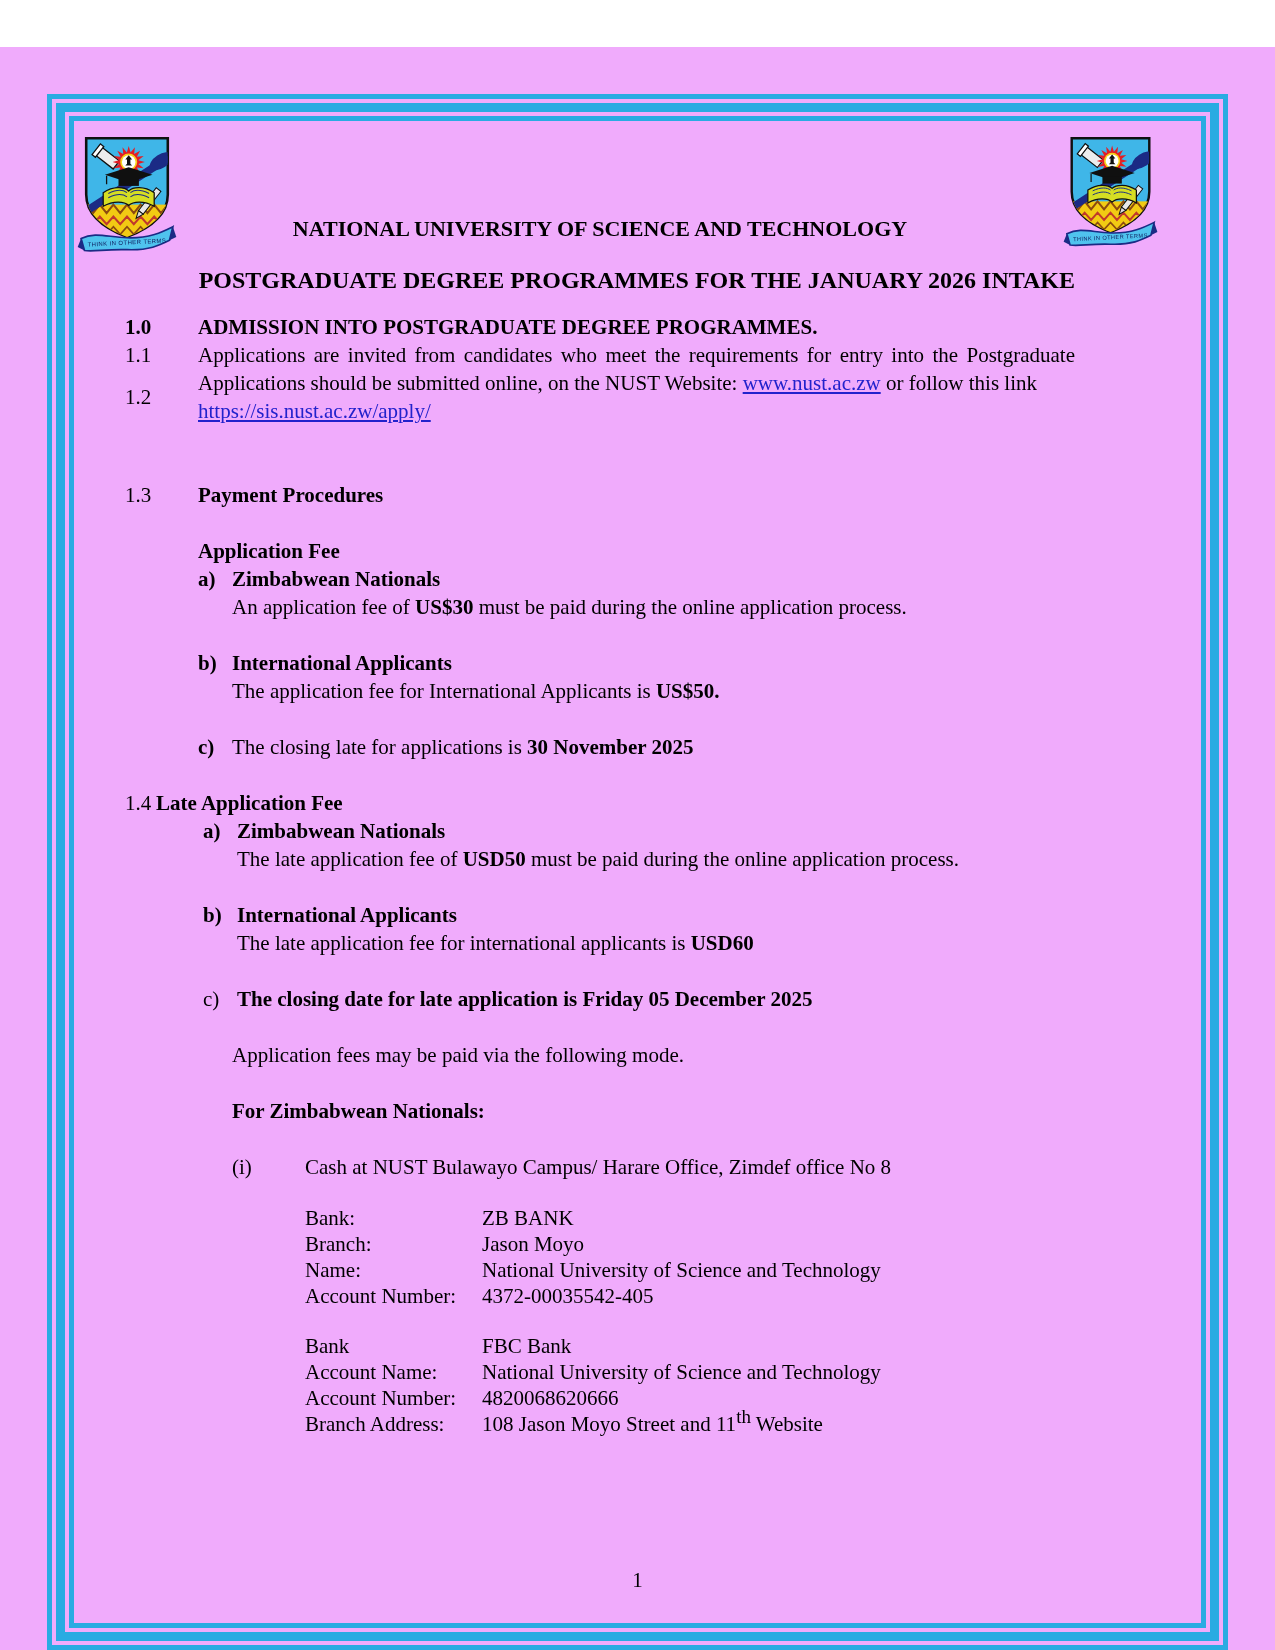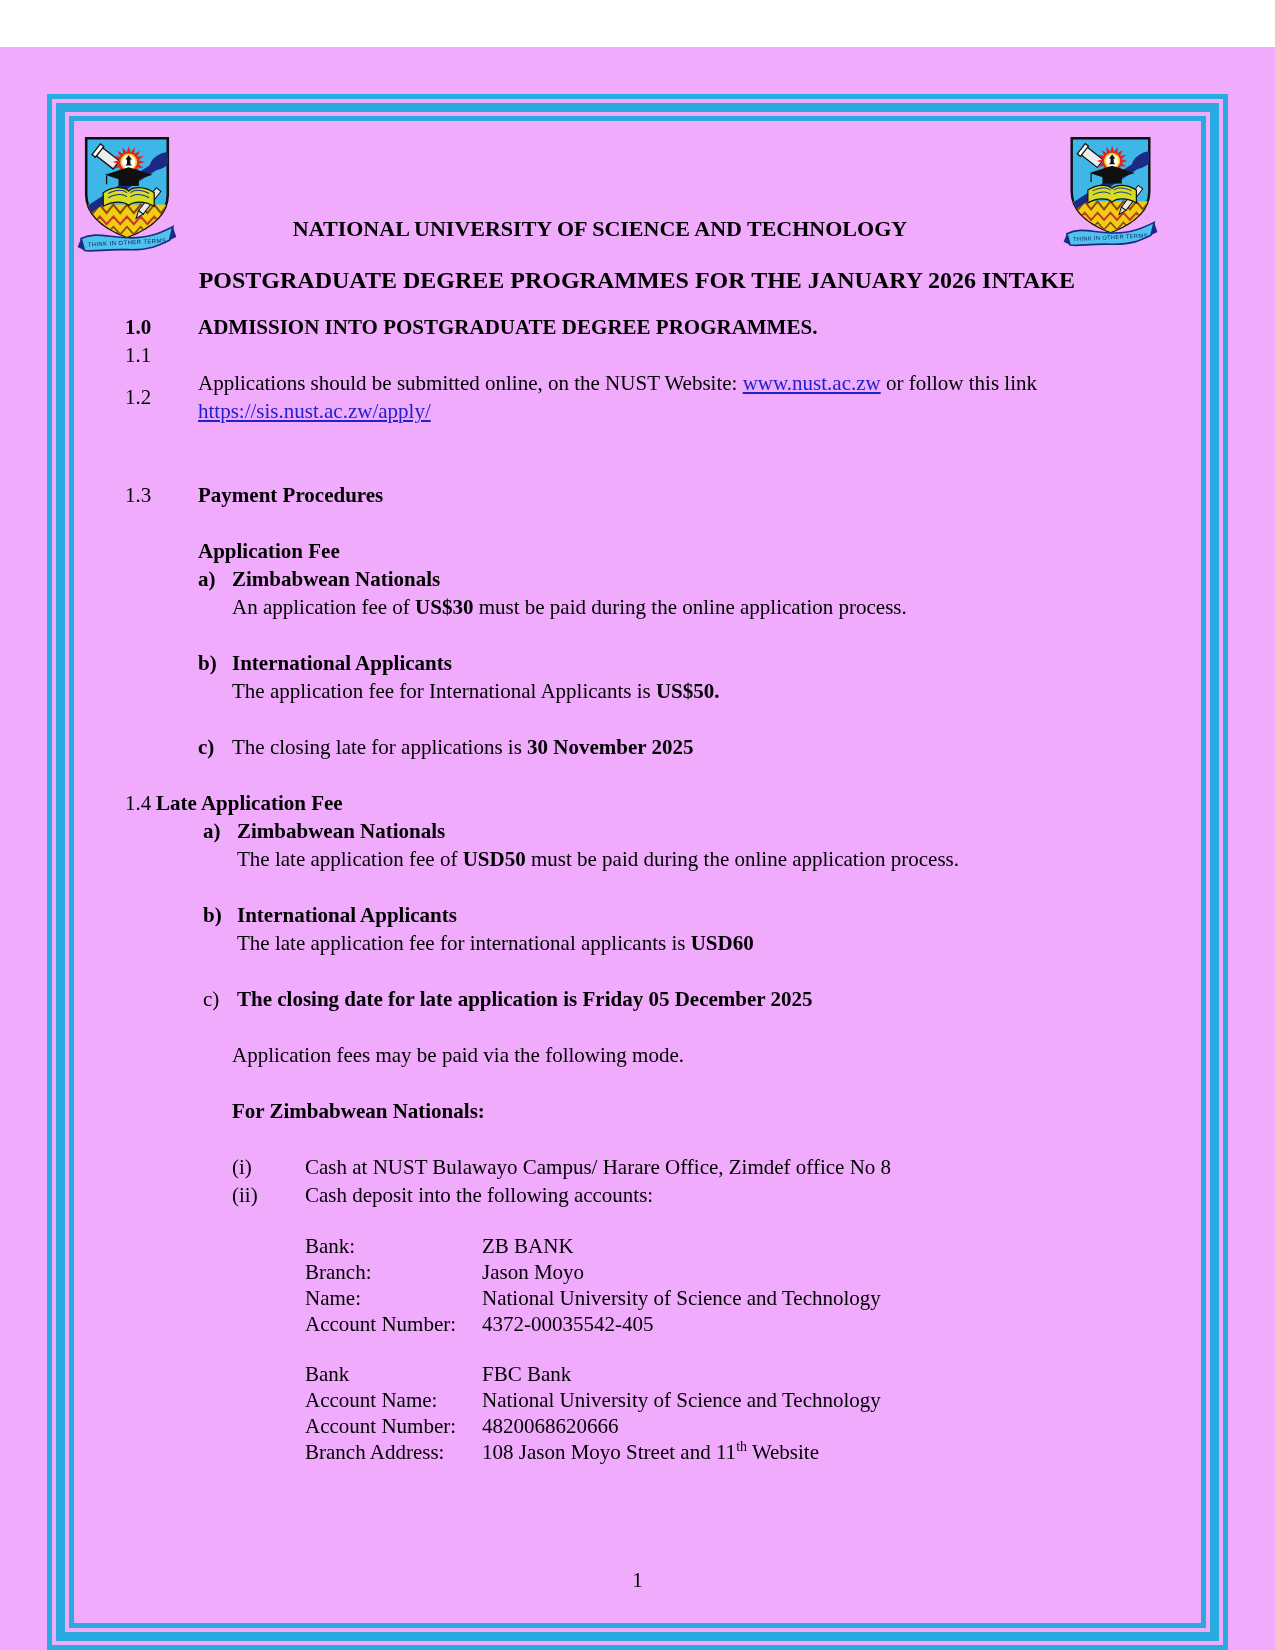--- a/index.html
+++ b/index.html
@@ -32,21 +32,21 @@
   .li .txt{flex:1;min-width:0;}
   .sub14{margin-left:78px;}
   .s14head{display:flex;}
   .s14head .num14{flex:0 0 31px;}
   .methods{margin-left:107px;}
   .mrow{display:flex;}
   .mrow .mlbl{flex:0 0 73px;}
   .bank{margin-left:180px;line-height:26px;}
   .brow{display:flex;}
   .brow .blbl{flex:0 0 177px;}
-  sup{font-size:14px;line-height:0;}
+  sup{font-size:19px;line-height:0;}
   .pageno{position:absolute;left:0;top:1521px;width:100%;text-align:center;font-size:21px;}
 </style>
 </head>
 <body>
 
 <div class="page">
 
   <div class="frame-outer">
     <div class="frame-mid">
         <div class="frame-inner"></div>
@@ -106,20 +106,21 @@
     <div class="subtitle">POSTGRADUATE DEGREE PROGRAMMES FOR THE JANUARY 2026 INTAKE</div>
 
     <div class="row">
       <span class="num b">1.0</span>
       <span class="bd b">ADMISSION INTO POSTGRADUATE DEGREE PROGRAMMES.</span>
     </div>
 
     <div class="row">
       <span class="num">1.1</span>
       <span class="bd">
+        <span style="display:block" class="just">Applications are invited from candidates who meet the requirements for entry into the Postgraduate</span>
       </span>
     </div>
 
     <div class="row">
       <span class="num">1.2</span>
       <span class="bd">
         <span class="jp" style="display:block">
           <span>Applications should be submitted online,  on the NUST Website: </span><a class="lnk">www.nust.ac.zw</a><span> or follow this link</span>
         </span>
         <a class="lnk" style="display:inline-block">https://sis.nust.ac.zw/apply/</a>
@@ -205,24 +206,20 @@
 
     <div class="methods b">For Zimbabwean Nationals:</div>
 
     <div class="gap"></div>
 
     <div class="methods">
       <div class="mrow">
         <span class="mlbl">(i)</span>
         <span>Cash at NUST Bulawayo Campus/ Harare Office, Zimdef office No 8</span>
       </div>
-      <div class="mrow">
-        <span class="mlbl">(ii)</span>
-        <span>Cash deposit into the following accounts:</span>
-      </div>
     </div>
 
     <div class="gap24"></div>
 
     <div class="bank">
       <div class="brow">
         <span class="blbl">Bank:</span>
         <span>ZB BANK</span>
       </div>
       <div class="brow">

